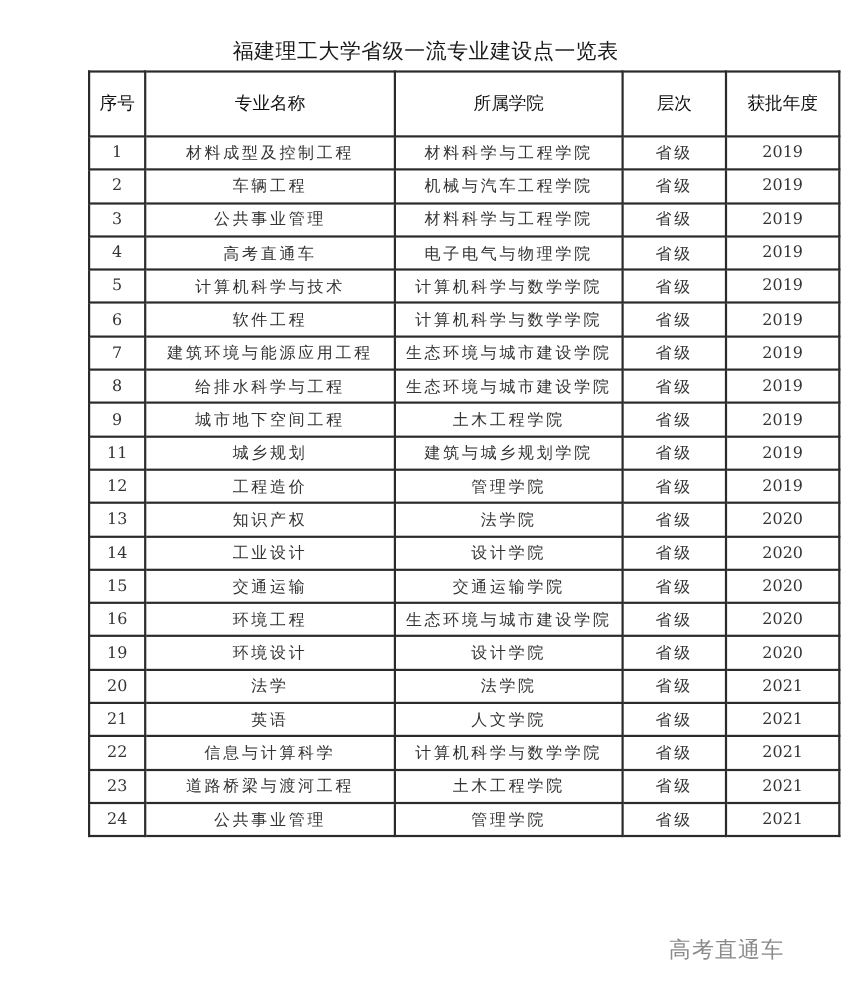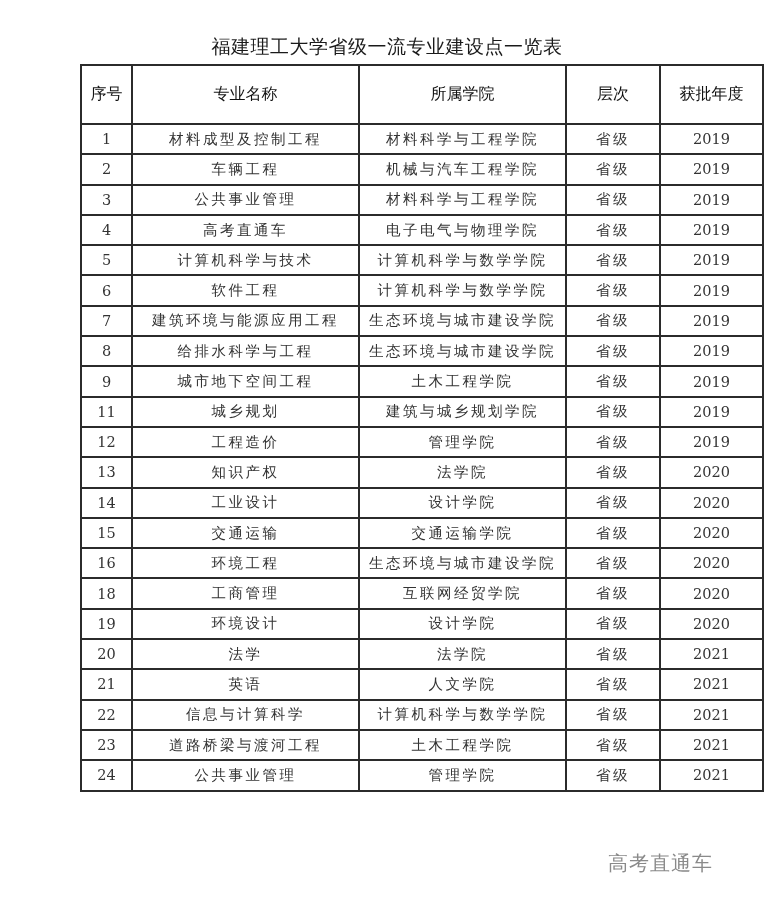--- a/index.html
+++ b/index.html
@@ -170,27 +170,20 @@
         <td class="num">2020</td>
       </tr>
       <tr>
         <td class="num">16</td>
         <td class="cjk">环境工程</td>
         <td class="cjk">生态环境与城市建设学院</td>
         <td class="cjk">省级</td>
         <td class="num">2020</td>
       </tr>
       <tr>
-        <td class="num">18</td>
-        <td class="cjk">工商管理</td>
-        <td class="cjk">互联网经贸学院</td>
-        <td class="cjk">省级</td>
-        <td class="num">2020</td>
-      </tr>
-      <tr>
         <td class="num">19</td>
         <td class="cjk">环境设计</td>
         <td class="cjk">设计学院</td>
         <td class="cjk">省级</td>
         <td class="num">2020</td>
       </tr>
       <tr>
         <td class="num">20</td>
         <td class="cjk">法学</td>
         <td class="cjk">法学院</td>

